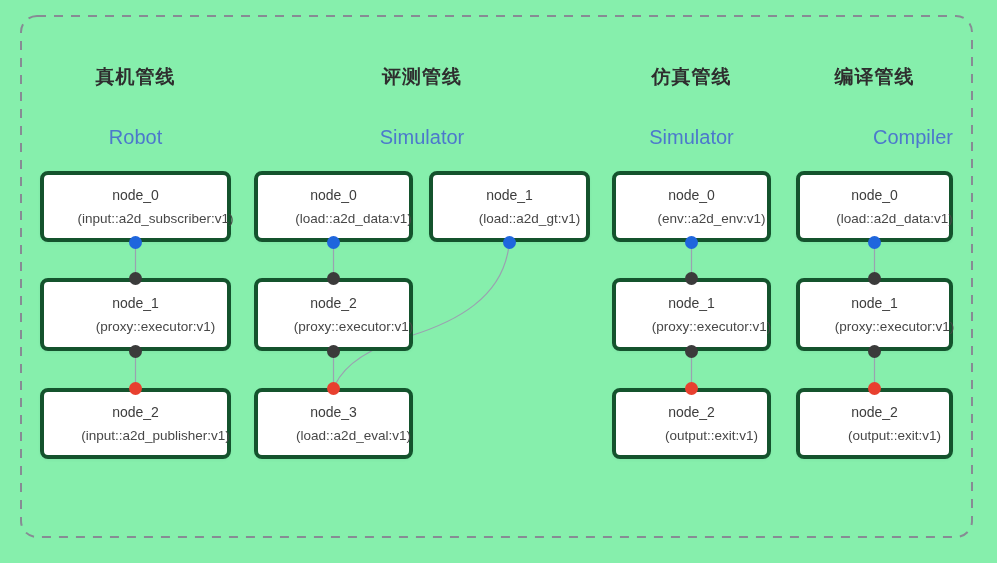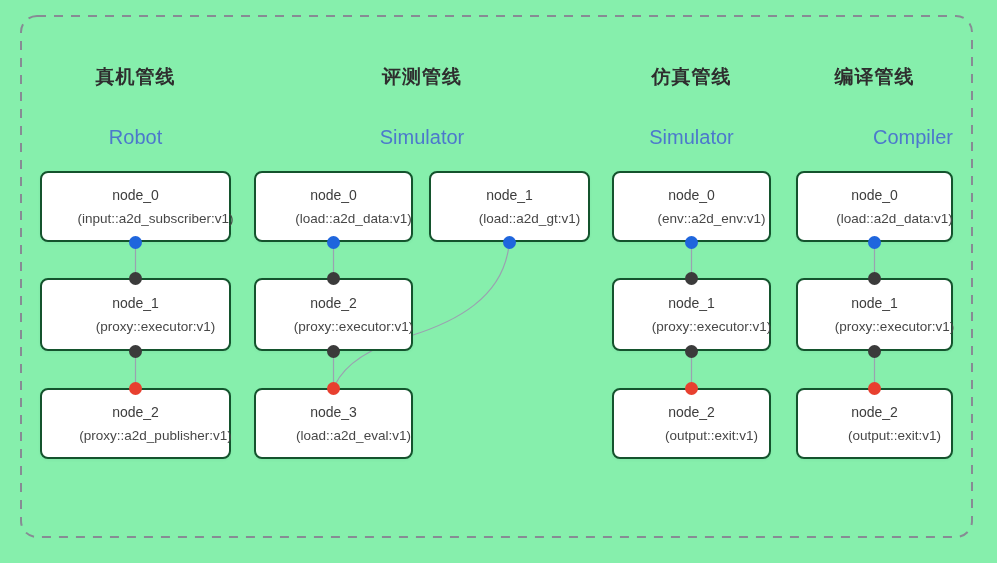--- a/index.html
+++ b/index.html
@@ -23,21 +23,21 @@
     line-height:22px;letter-spacing:1px;
   }
   .hdr-en{
     position:absolute;z-index:2;top:125px;
     text-align:center;font-size:20px;font-weight:400;color:#4c78cc;
     line-height:24px;
   }
   .node{
     position:absolute;z-index:2;
     background:#ffffff;
-    border:2px solid #14532d;
+    border:4px solid #14532d;
     border-radius:8px;
     box-shadow:0 1px 3px rgba(40,60,110,0.06);
     display:flex;flex-direction:column;
     align-items:center;justify-content:center;
     box-sizing:border-box;
   }
   .node .nname{
     font-size:14px;color:#3d3d3d;line-height:23px;white-space:nowrap;
   }
   .node .ndetail{
@@ -89,21 +89,21 @@
   <div class="node" style="left:40px;top:171px;width:191px;height:71px;">
     <span class="nname">node_0</span>
     <span class="ndetail">(input::a2d_subscriber:v1)</span>
   </div>
   <div class="node" style="left:40px;top:278px;width:191px;height:73px;">
     <span class="nname">node_1</span>
     <span class="ndetail">(proxy::executor:v1)</span>
   </div>
   <div class="node" style="left:40px;top:388px;width:191px;height:71px;">
     <span class="nname">node_2</span>
-    <span class="ndetail">(proxy::a2d_publisher:v1)</span>
+    <span class="ndetail">(input::a2d_publisher:v1)</span>
   </div>
 
   <div class="node" style="left:254px;top:171px;width:159px;height:71px;">
     <span class="nname">node_0</span>
     <span class="ndetail">(load::a2d_data:v1)</span>
   </div>
   <div class="node" style="left:429px;top:171px;width:161px;height:71px;">
     <span class="nname">node_1</span>
     <span class="ndetail">(load::a2d_gt:v1)</span>
   </div>

